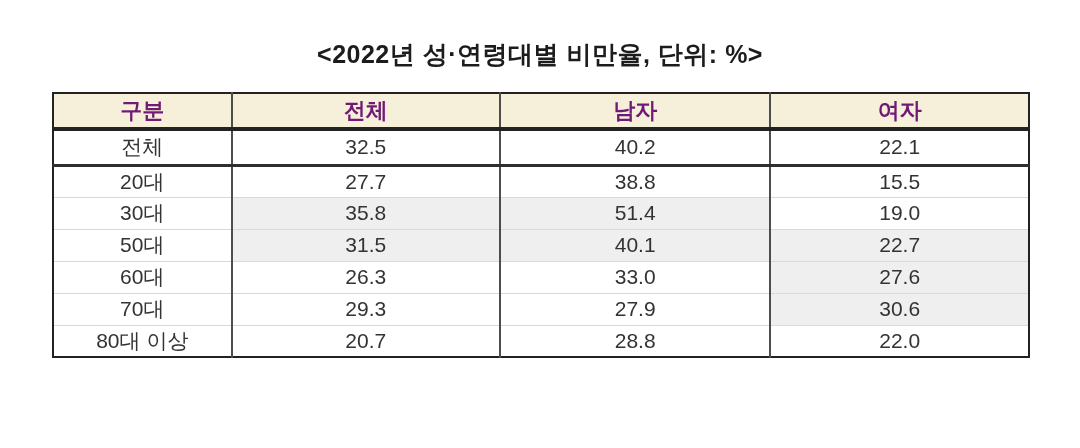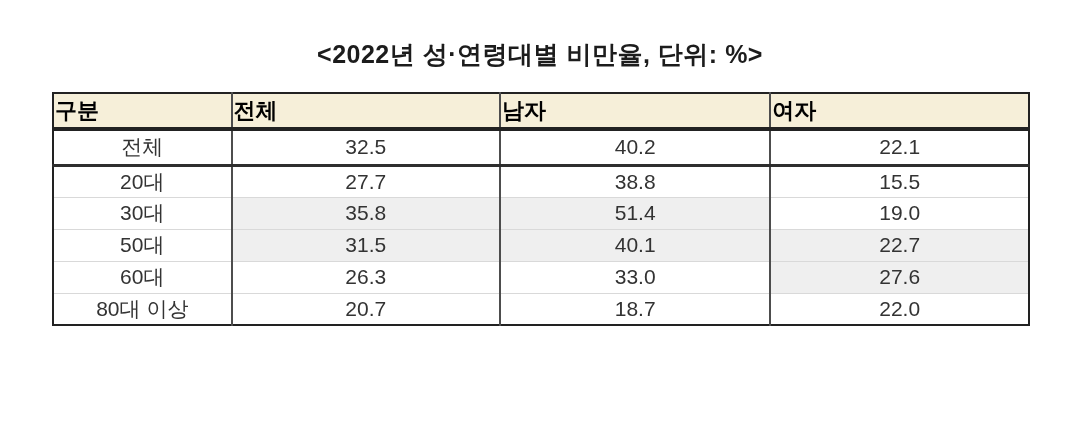--- a/index.html
+++ b/index.html
@@ -32,22 +32,22 @@
   col.c-label  { width: 18.3%; }
   col.c-total  { width: 27.5%; }
   col.c-male   { width: 27.7%; }
   col.c-female { width: 26.5%; }
 
   th {
     background: var(--header-bg, #f6efd9);
     height: 36px;
     font-size: 22px;
     font-weight: bold;
-    color: #000000;
-    text-align: left;
+    color: #701a75;
+    text-align: center;
     vertical-align: middle;
     border-bottom: 4px solid var(--border-dark, #222);
   }
   th + th, td + td {
     border-left: 2px solid #4d4d4d;
   }
 
   td {
     height: 32px;
     font-size: 21px;
@@ -111,21 +111,27 @@
           <td class="shaded">40.1</td>
           <td class="shaded">22.7</td>
         </tr>
         <tr>
           <td>60대</td>
           <td>26.3</td>
           <td>33.0</td>
           <td class="shaded">27.6</td>
         </tr>
         <tr>
+          <td>70대</td>
+          <td>29.3</td>
+          <td>27.9</td>
+          <td class="shaded">30.6</td>
+        </tr>
+        <tr>
           <td>80대 이상</td>
           <td>20.7</td>
-          <td>18.7</td>
+          <td>28.8</td>
           <td>22.0</td>
         </tr>
       </tbody>
   </table>
 
 </div>
 
 </body></html>

